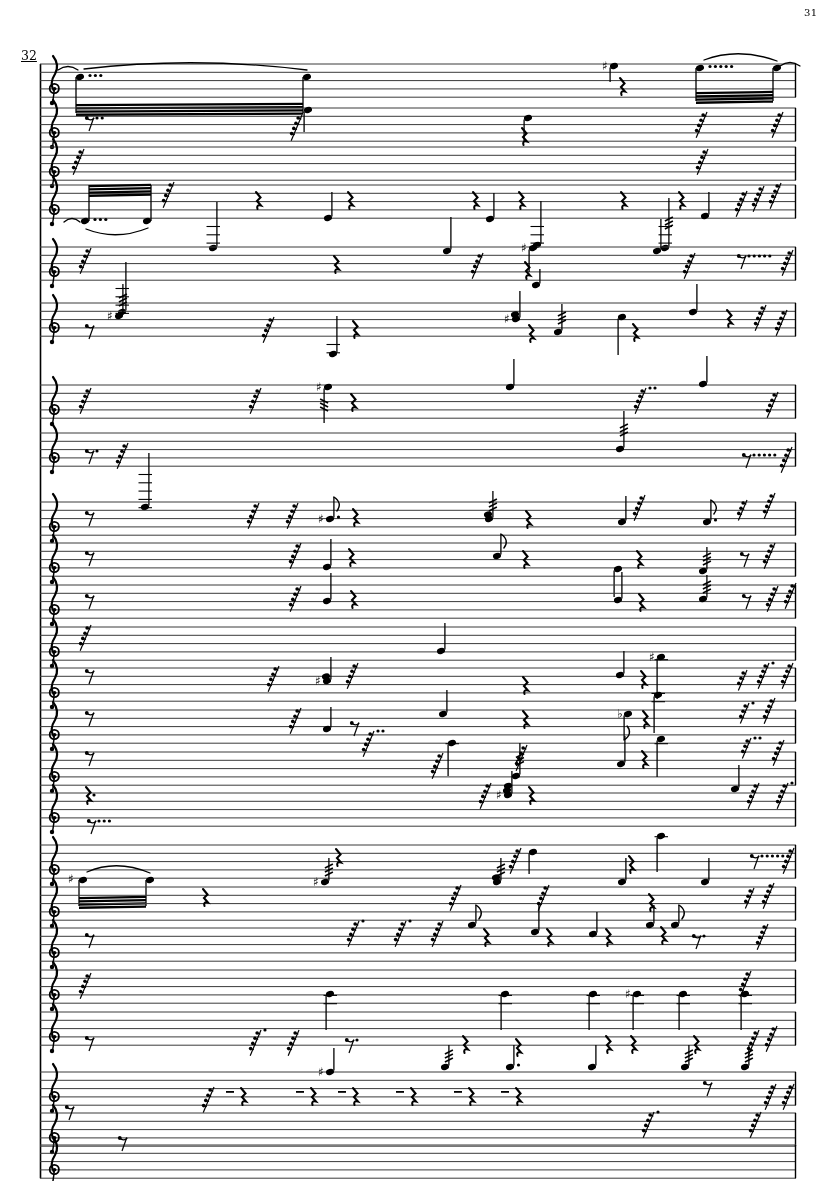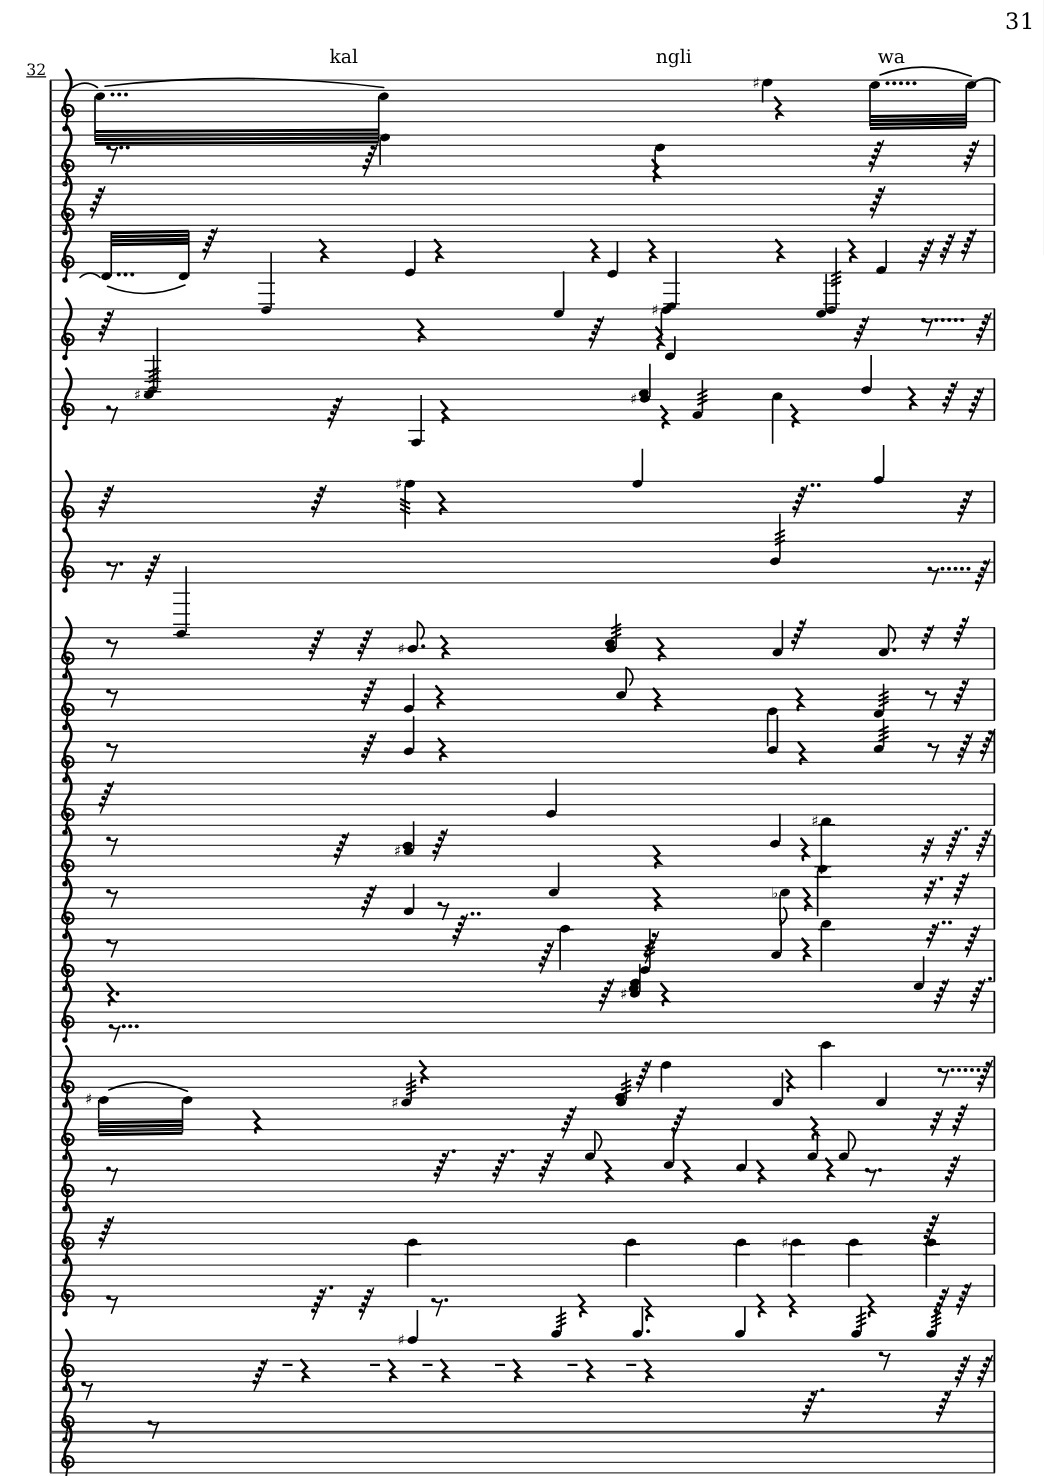--- a/index.html
+++ b/index.html
@@ -1,34 +1,29 @@
 <!DOCTYPE html>
 <html><head>
 <meta charset="utf-8">
 <style>
   html,body{margin:0;padding:0;background:#e8e8e8;}
   .page{position:relative;width:835px;height:1181px;background:#ffffff;overflow:hidden;
         font-family:"DejaVu Serif", serif;color:#000;}
-  .page-number{position:absolute;top:7px;left:804px;font-size:18px;letter-spacing:.5px;}
+  .page-number{position:absolute;top:7px;left:804px;font-size:10px;letter-spacing:.5px;}
   .measure-number{position:absolute;top:48px;left:21px;font-size:12.5px;text-decoration:underline;}
   .lyrics{position:absolute;top:36px;left:0;width:100%;height:20px;}
   .lyric{position:absolute;top:0;transform:translateX(-50%);font-size:15px;}
   svg#score{position:absolute;left:0;top:0;}
 </style>
 </head>
 <body>
 
 <div class="page">
   <div class="page-number">31</div>
   <div class="measure-number">32</div>
-  <div class="lyrics">
-    <span class="lyric" style="left: 275px;">kal</span>
-    <span class="lyric" style="left: 539px;">ngli</span>
-    <span class="lyric" style="left: 713px;">wa</span>
-  </div>
   <svg id="score" width="835" height="1181">
       <line x1="40.5" y1="64" x2="40.5" y2="1178.2" stroke="#000000" stroke-width="1.6"></line>
       <g>
         <line x1="40" y1="64" x2="796" y2="64" stroke="#3a3a3a" stroke-width="1"></line>
         <line x1="40" y1="72.3" x2="796" y2="72.3" stroke="#3a3a3a" stroke-width="1"></line>
         <line x1="40" y1="80.6" x2="796" y2="80.6" stroke="#3a3a3a" stroke-width="1"></line>
         <line x1="40" y1="88.9" x2="796" y2="88.9" stroke="#3a3a3a" stroke-width="1"></line>
         <line x1="40" y1="97.2" x2="796" y2="97.2" stroke="#3a3a3a" stroke-width="1"></line>
         <line x1="795.5" y1="64" x2="795.5" y2="97.2" stroke="#000000" stroke-width="1.4"></line>
         <g>

